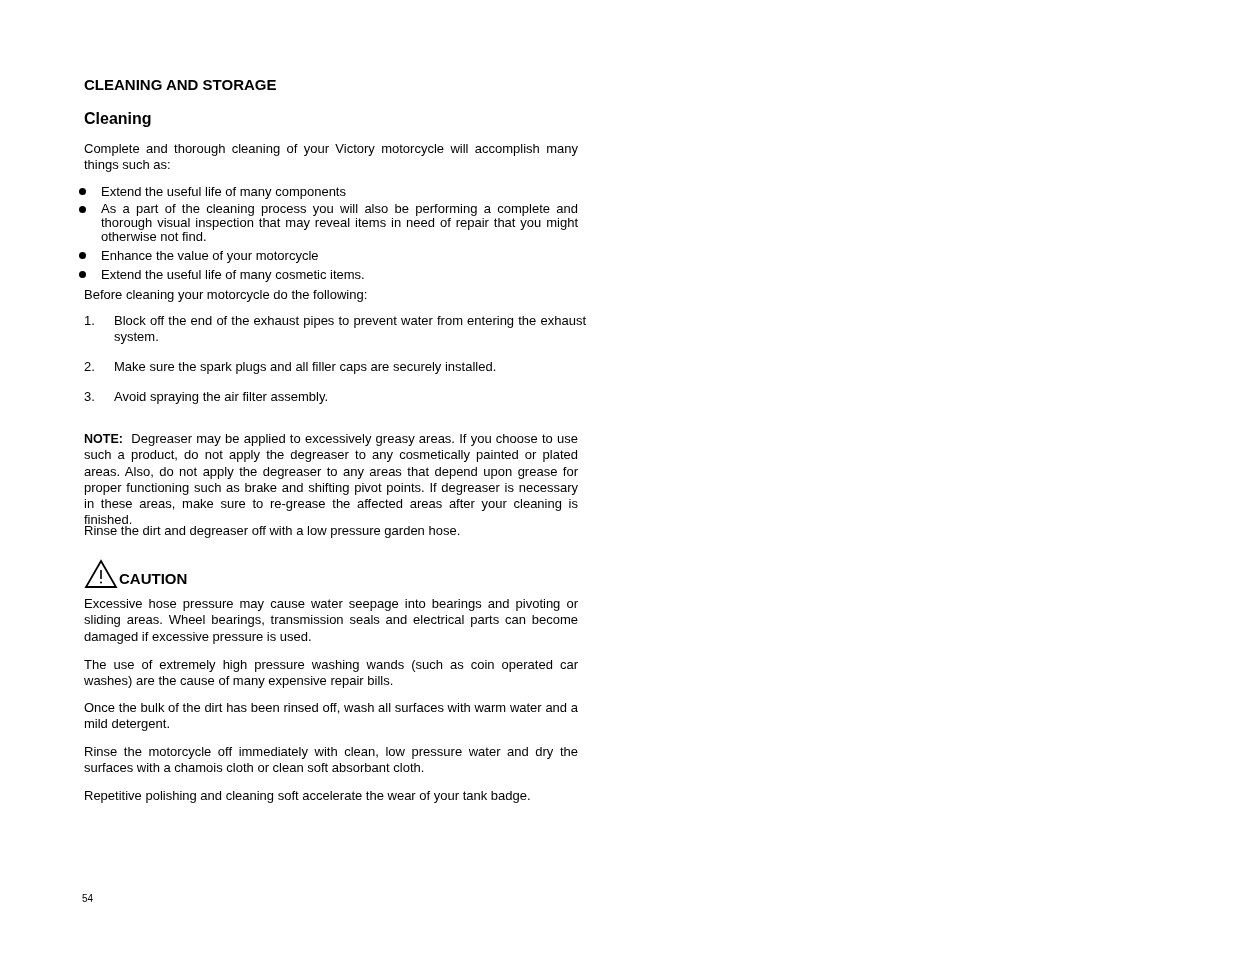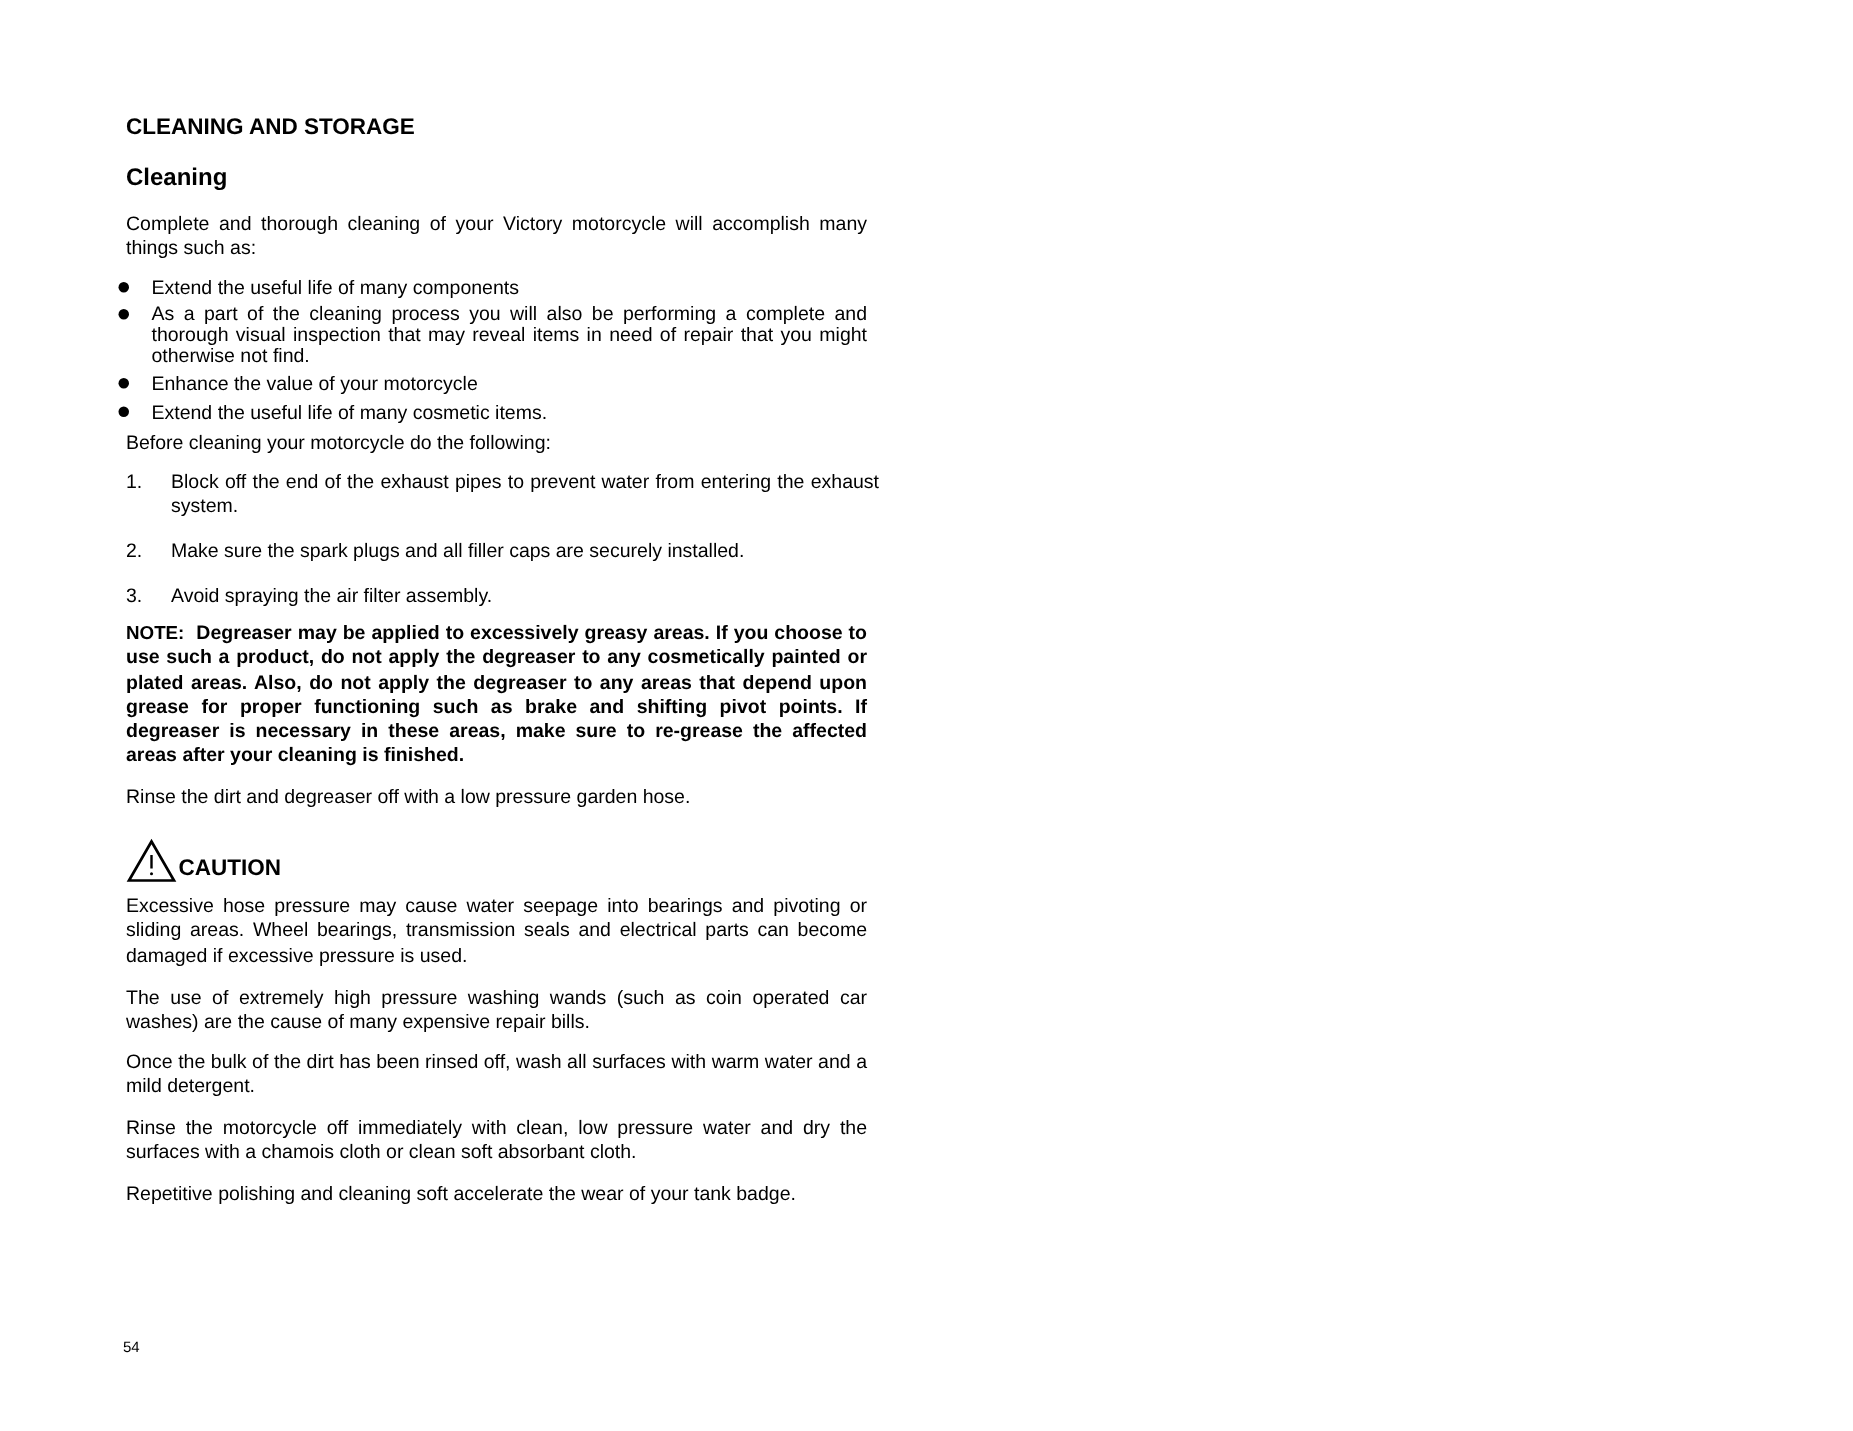--- a/index.html
+++ b/index.html
@@ -54,21 +54,21 @@
   </div>
   <div class="num" style="top:359px;">
     <span class="n">2.</span>
     <span class="txt">Make sure the spark plugs and all filler caps are securely installed.</span>
   </div>
   <div class="num" style="top:389px;">
     <span class="n">3.</span>
     <span class="txt">Avoid spraying the air filter assembly.</span>
   </div>
 
-  <div class="abs just" style="top:414px;font-weight:bold;">
+  <div class="abs just" style="top:431px;">
     <b style="font-size:12.5px;">NOTE:</b>&nbsp;
     <span>Degreaser may be applied to excessively greasy areas.  If you choose to use such a product, do not apply the degreaser to any cosmetically painted or plated areas.  Also, do not apply the degreaser to any areas that depend upon grease for proper functioning such as brake and shifting pivot points.  If degreaser is necessary in these areas, make sure to re-grease the affected areas after your cleaning is finished.</span>
   </div>
 
   <div class="abs" style="top:523px;">Rinse the dirt and degreaser off with a low pressure garden hose.</div>
 
   <div class="caution">
     <svg width="34" height="30" viewBox="0 0 34 30">
       <polygon points="17,2 32,28 2,28" fill="none" stroke="#000" stroke-width="1.8"></polygon>
       <line x1="17" y1="11" x2="17" y2="20" stroke="#000" stroke-width="1.6"></line>

